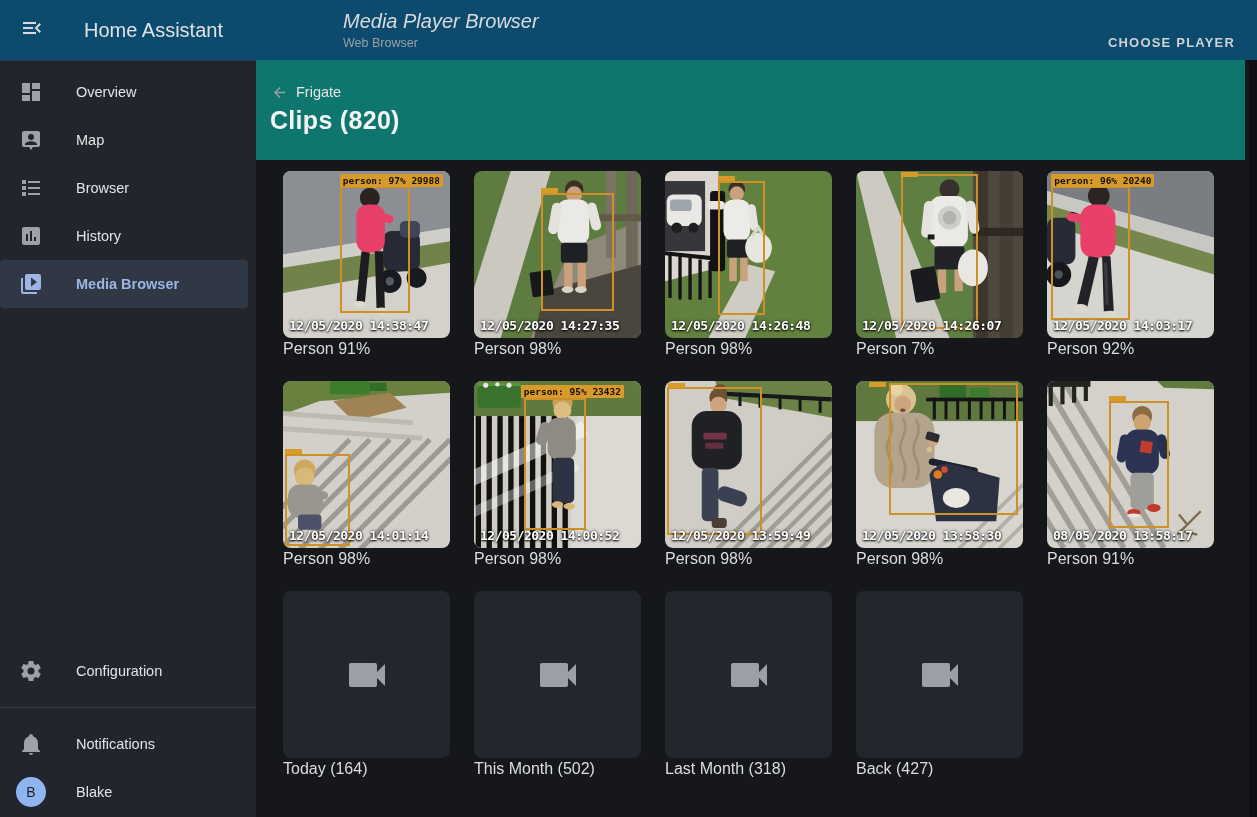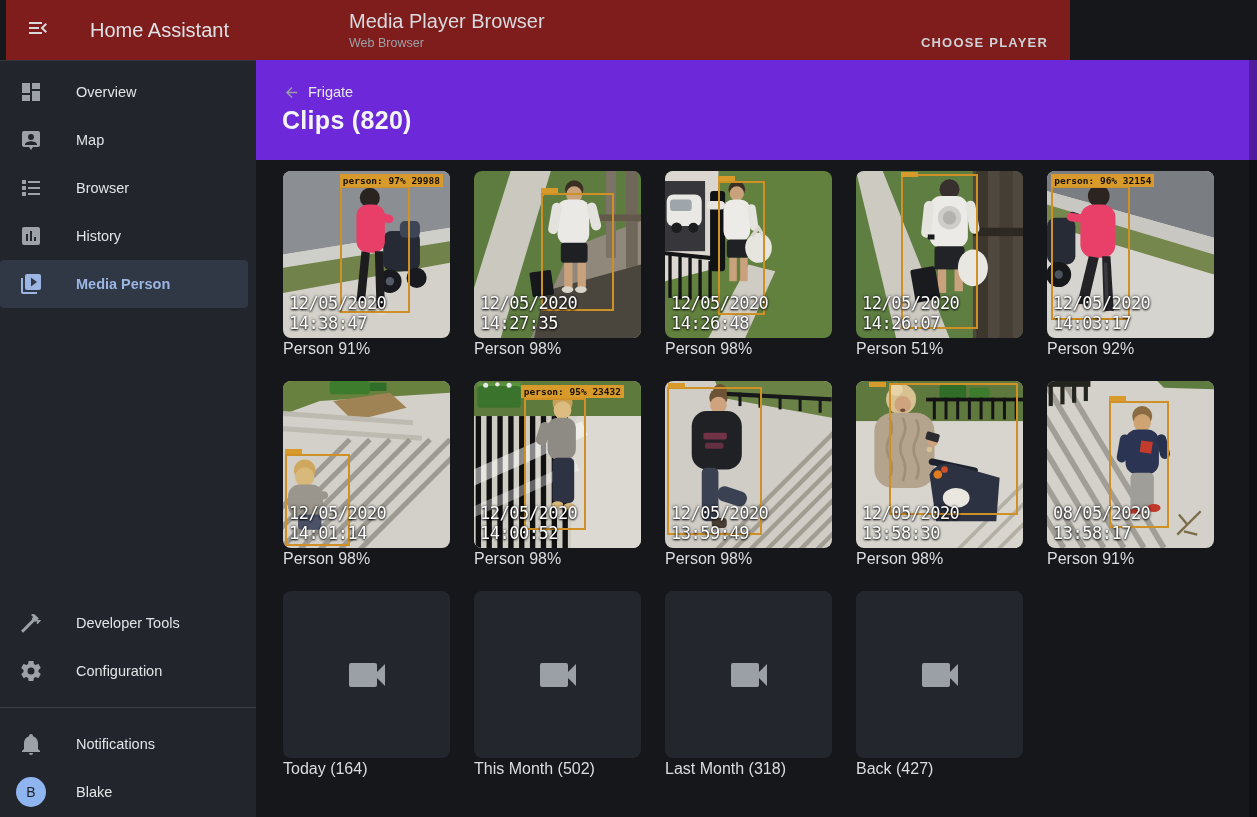--- a/index.html
+++ b/index.html
@@ -2,56 +2,56 @@
 <html><head>
 <meta charset="utf-8">
 <style>
   html,body{margin:0;padding:0;}
   body{
     width:1257px;height:817px;position:relative;overflow:hidden;
     background:#15171b;font-family:"Liberation Sans",sans-serif;
     -webkit-font-smoothing:antialiased;
   }
   
-  .topbar{position:absolute;left:0;top:0;width:1064px;height:60px;background:#7f1d1d;z-index:10;margin-left:6px;}
+  .topbar{position:absolute;left:0;top:0;width:1257px;height:60px;background:#0c4a6e;z-index:10;}
   .menu-btn{position:absolute;left:8px;top:6px;width:48px;height:48px;display:flex;align-items:center;justify-content:center;border-radius:50%;cursor:pointer;}
   .menu-btn svg{width:24px;height:24px;fill:#d7d9dc;}
   .app-title{position:absolute;left:84px;top:0;height:60px;display:flex;align-items:center;font-size:20px;color:#e0e2e5;}
   .tb-group{position:absolute;left:343px;top:9px;}
-  .tb-title{font-size:20px;color:#d9dbde;line-height:24px;}
+  .tb-title{font-size:20px;color:#d9dbde;line-height:24px;font-style:italic;}
   .tb-sub{font-size:12.5px;color:#9aa0a6;margin-top:3px;}
   .choose-btn{position:absolute;right:14px;top:12px;height:60px;display:flex;align-items:center;padding:0 8px;font-size:13px;font-weight:bold;letter-spacing:1.2px;color:#ced2d6;cursor:pointer;}
   
   .sidebar{position:absolute;left:0;top:60px;width:256px;height:757px;background:#22252c;border-top:1px solid #33363d;box-sizing:border-box;z-index:9;}
   .nav-item{position:absolute;left:0;width:248px;height:48px;display:flex;align-items:center;padding-left:19px;box-sizing:border-box;cursor:pointer;border-radius:4px;}
   .nav-item .ic{width:24px;height:24px;flex:0 0 24px;}
   .nav-item .ic svg{width:24px;height:24px;fill:#9da2a8;}
   .nav-item .lbl{margin-left:33px;font-size:14.5px;color:#e2e4e7;}
   .nav-item.selected{background:#313845;}
   .nav-item.selected .lbl{color:#9cb5e3;font-weight:bold;}
   .nav-item.selected .ic svg{fill:#9cb5e3;}
   .side-divider{position:absolute;left:0;top:646px;width:256px;height:1px;background:#3a3e45;}
   .avatar{width:30px;height:30px;border-radius:50%;background:#8fb5f1;color:#1d2025;display:flex;align-items:center;justify-content:center;font-size:14px;flex:0 0 30px;margin-left:-3px;}
   .user-item .lbl{margin-left:30px;}
   
-  .main-header{position:absolute;left:256px;top:60px;width:1001px;height:100px;background:#6d28d9;z-index:5;}
+  .main-header{position:absolute;left:244px;top:60px;width:1001px;height:100px;background:#0f766e;z-index:5;}
   .breadcrumb{position:absolute;left:27px;top:16px;height:32px;display:flex;align-items:center;cursor:pointer;}
   .breadcrumb svg{width:17px;height:17px;fill:#9aa0a6;margin-right:8px;}
   .breadcrumb .bc-lbl{font-size:14.5px;color:#e4e6e9;}
   .page-title{position:absolute;left:26px;top:46px;font-size:25px;font-weight:bold;letter-spacing:.3px;color:#f2f4f5;}
   
   .content{position:absolute;left:256px;top:160px;width:1001px;height:657px;background:#15171b;overflow:hidden;}
   .grid{display:flex;flex-wrap:wrap;padding:11px 0 0 27px;column-gap:24px;}
   .card{width:167px;margin-bottom:24px;cursor:pointer;}
   .thumb{position:relative;width:167px;height:167px;border-radius:8px;overflow:hidden;background:#000;}
   .thumb svg.scene{position:absolute;inset:0;width:100%;height:100%;z-index:1;}
   .bbox{position:absolute;border:2px solid #cf9026;box-sizing:border-box;z-index:2;}
   .chip{position:absolute;background:#d79a2b;color:#171106;font-family:"DejaVu Sans Mono",monospace;font-weight:bold;font-size:9.5px;line-height:11px;padding:1px 3px;white-space:nowrap;z-index:3;}
   .chip.tiny{width:17px;height:5px;padding:0;}
-  .ts{position:absolute;left:6px;bottom:5px;z-index:3;font-family:"DejaVu Sans Mono",monospace;font-weight:normal;font-size:17px;letter-spacing:-.5px;color:#ffffff;text-shadow:0 1px 2px rgba(0,0,0,.95),0 0 3px rgba(0,0,0,.8);}
+  .ts{position:absolute;left:6px;bottom:5px;z-index:3;font-family:"DejaVu Sans Mono",monospace;font-weight:bold;font-size:13px;letter-spacing:-.5px;color:#ffffff;text-shadow:0 1px 2px rgba(0,0,0,.95),0 0 3px rgba(0,0,0,.8);}
   .caption{margin-top:2px;font-size:16px;line-height:17px;color:#dbdde0;}
   .folder{width:167px;height:167px;border-radius:8px;background:#23262d;display:flex;align-items:center;justify-content:center;}
   .folder svg{width:48px;height:48px;fill:#9aa0a6;}
   .scroll-gutter{position:absolute;right:0;top:60px;bottom:0;width:8px;background:rgba(0,0,0,.28);z-index:11;}
 </style>
 </head>
 <body>
 
 <div class="topbar">
   <div class="menu-btn">
@@ -89,29 +89,23 @@
   <div class="nav-item" style="top:151px">
     <span class="ic"><svg viewBox="0 0 24 24">
           <path d="M19,3H5C3.89,3 3,3.89 3,5V19A2,2 0 0,0 5,21H19A2,2 0 0,0 21,19V5C21,3.89 20.1,3 19,3M9,17H7V10H9V17M13,17H11V7H13V17M17,17H15V13H17V17Z"></path>
         </svg></span>
     <span class="lbl">History</span>
   </div>
   <div class="nav-item selected" style="top:199px">
     <span class="ic"><svg viewBox="0 0 24 24">
           <path d="M4,6H2V20A2,2 0 0,0 4,22H18V20H4V6M20,2H8A2,2 0 0,0 6,4V16A2,2 0 0,0 8,18H20A2,2 0 0,0 22,16V4A2,2 0 0,0 20,2M12,14.5V5.5L18,10L12,14.5Z"></path>
         </svg></span>
-    <span class="lbl">Media Person</span>
-  </div>
-
-  <div class="nav-item" style="top:538px">
-    <span class="ic"><svg viewBox="0 0 24 24">
-          <path d="M2,19.63L13.43,8.2L12.72,7.5L14.14,6.07L12,3.89C13.2,2.7 15.09,2.7 16.27,3.89L19.87,7.5L18.45,8.91H21.29L22,9.62L18.45,13.21L17.74,12.5V9.62L16.27,11.04L15.56,10.33L4.13,21.76L2,19.63Z"></path>
-        </svg></span>
-    <span class="lbl">Developer Tools</span>
-  </div>
+    <span class="lbl">Media Browser</span>
+  </div>
+
   <div class="nav-item" style="top:586px">
     <span class="ic"><svg viewBox="0 0 24 24">
           <path d="M12,15.5A3.5,3.5 0 0,1 8.5,12A3.5,3.5 0 0,1 12,8.5A3.5,3.5 0 0,1 15.5,12A3.5,3.5 0 0,1 12,15.5M19.43,12.97C19.47,12.65 19.5,12.33 19.5,12C19.5,11.67 19.47,11.34 19.43,11L21.54,9.37C21.73,9.22 21.78,8.95 21.66,8.73L19.66,5.27C19.54,5.05 19.27,4.96 19.05,5.05L16.56,6.05C16.04,5.66 15.5,5.32 14.87,5.07L14.5,2.42C14.46,2.18 14.25,2 14,2H10C9.75,2 9.54,2.18 9.5,2.42L9.13,5.07C8.5,5.32 7.96,5.66 7.44,6.05L4.95,5.05C4.73,4.96 4.46,5.05 4.34,5.27L2.34,8.73C2.21,8.95 2.27,9.22 2.46,9.37L4.57,11C4.53,11.34 4.5,11.67 4.5,12C4.5,12.33 4.53,12.65 4.57,12.97L2.46,14.63C2.27,14.78 2.21,15.05 2.34,15.27L4.34,18.73C4.46,18.95 4.73,19.03 4.95,18.95L7.44,17.94C7.96,18.34 8.5,18.68 9.13,18.93L9.5,21.58C9.54,21.82 9.75,22 10,22H14C14.25,22 14.46,21.82 14.5,21.58L14.87,18.93C15.5,18.67 16.04,18.34 16.56,17.94L19.05,18.95C19.27,19.03 19.54,18.95 19.66,18.73L21.66,15.27C21.78,15.05 21.73,14.78 21.54,14.63L19.43,12.97Z"></path>
         </svg></span>
     <span class="lbl">Configuration</span>
   </div>
 
   <div class="side-divider"></div>
 
   <div class="nav-item" style="top:659px">
@@ -252,21 +246,21 @@
           <rect x="47" y="45" width="18" height="14" rx="2" fill="#222327"></rect>
           <rect x="49" y="59" width="5" height="14" fill="#c9a17c"></rect>
           <rect x="59" y="59" width="5" height="13" fill="#c9a17c"></rect>
           <ellipse cx="70" cy="58" rx="9" ry="11" fill="#e9e7e1"></ellipse>
           <rect x="34" y="58" width="15" height="20" rx="1.5" fill="#1a1b1e" transform="rotate(-10 41 68)"></rect>
         </svg>
         <div class="bbox" style="left:27%;top:1.5%;width:46%;height:93%"></div>
         <div class="chip tiny" style="left:27%;top:0.5%"></div>
         <div class="ts">12/05/2020 14:26:07</div>
       </div>
-      <div class="caption">Person 51%</div>
+      <div class="caption">Person 7%</div>
     </div>
 
     <div class="card">
       <div class="thumb">
         <svg class="scene" viewBox="0 0 100 100" preserveAspectRatio="none">
           <rect width="100" height="100" fill="#d6d4ce"></rect>
           <polygon points="0,0 100,0 100,40 0,12" fill="#7a7d81"></polygon>
           <polygon points="0,12 100,40 100,50 0,20" fill="#c8c7c2"></polygon>
           <polygon points="0,20 100,50 100,62 0,32" fill="#76874d"></polygon>
           <rect x="0" y="28" width="17" height="28" rx="5" fill="#262b35"></rect>
@@ -276,21 +270,21 @@
           <circle cx="31" cy="15" r="6.5" fill="#2b2420"></circle>
           <rect x="20" y="20" width="21" height="32" rx="8" fill="#e84069"></rect>
           <rect x="12" y="25" width="11" height="5" rx="2.5" fill="#e84069" transform="rotate(8 14 26)"></rect>
           <path d="M25,51 L31,52 L24,82 L18,80 Z" fill="#232327"></path>
           <path d="M33,51 L38,51 L40,84 L34,84 Z" fill="#232327"></path>
           <path d="M34,55 L36,55 L37,80 L35,80 Z" fill="#4a4a50" opacity="0.6"></path>
           <ellipse cx="20" cy="82" rx="4.5" ry="2.3" fill="#ddd8ce"></ellipse>
           <ellipse cx="38" cy="86" rx="4.5" ry="2.3" fill="#ddd8ce"></ellipse>
         </svg>
         <div class="bbox" style="left:2.5%;top:9%;width:47%;height:80%"></div>
-        <div class="chip" style="left:2.5%;top:1.5%">person: 96% 32154</div>
+        <div class="chip" style="left:2.5%;top:1.5%">person: 96% 20240</div>
         <div class="ts">12/05/2020 14:03:17</div>
       </div>
       <div class="caption">Person 92%</div>
     </div>
 
     <div class="card">
       <div class="thumb">
         <svg class="scene" viewBox="0 0 100 100" preserveAspectRatio="none">
           <rect width="100" height="100" fill="#d3d0c9"></rect>
           <polygon points="0,0 100,0 100,7 22,12 0,20" fill="#68813f"></polygon>

